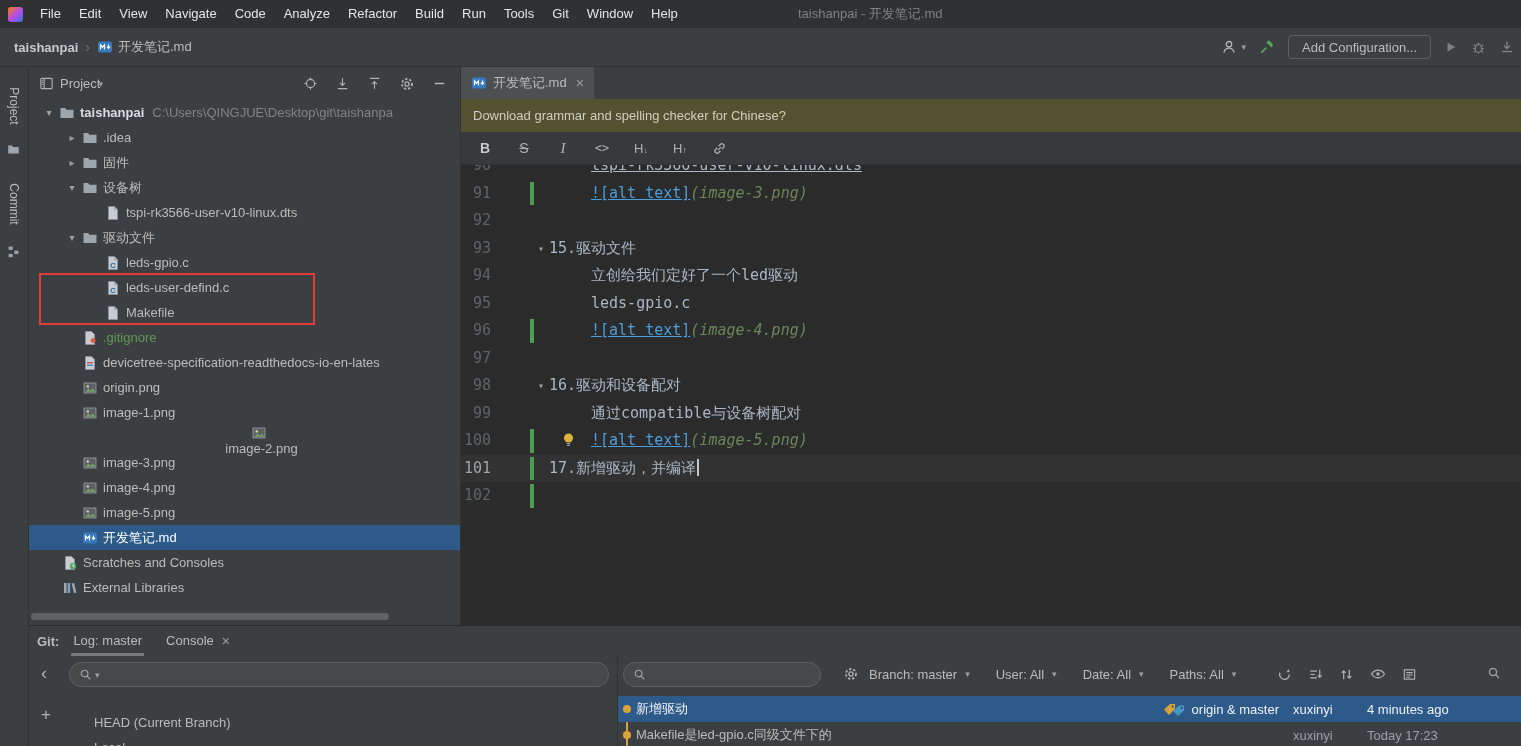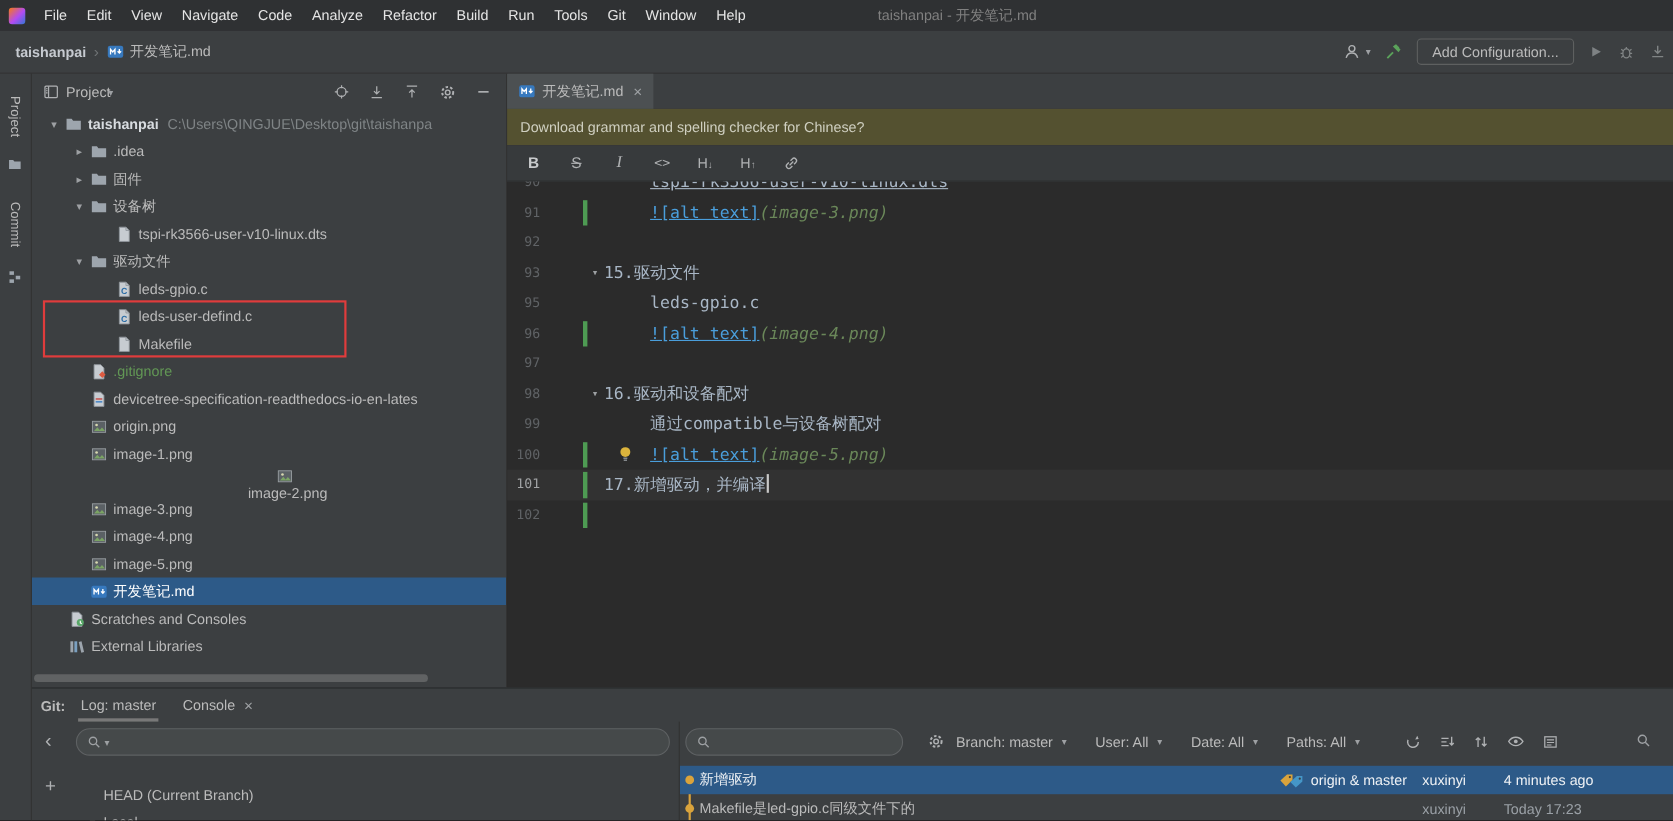--- a/index.html
+++ b/index.html
@@ -62,21 +62,21 @@
   .md-btn { min-width:16px; text-align:center; }
   .g-b { font-weight:bold; font-size:14px; color:#c8cacc; }
   .g-s { text-decoration:line-through; font-size:14px; }
   .g-i { font-style:italic; font-family:"Liberation Serif",serif; font-size:15px; }
   .g-c { font-family:"DejaVu Sans Mono",monospace; font-size:12px; }
   .g-h { font-size:13px; } .g-h small { font-size:9px; }
   #editor-content { position:absolute; top:98px; bottom:0; left:0; right:0; overflow:hidden; }
   #lines { position:absolute; top:-13px; left:0; right:0; font-family:"DejaVu Sans Mono",monospace; font-size:15px; }
   .eline { position:relative; height:27.5px; line-height:27.5px; width:100%; }
   .eline.current { background:#323232; }
-  .eln { position:absolute; left:0; top:0; width:30px; text-align:right; color:#606366; font-size:12px; }
+  .eln { position:absolute; left:0; top:0; width:30px; text-align:right; color:#606366; font-size:15px; }
   .eline.current .eln { color:#a1a3a5; }
   .echange { position:absolute; left:69px; top:2px; bottom:2px; width:4px; background:#4e9b53; }
   .efold { position:absolute; left:77px; top:0; color:#9da0a3; font-size:10px; }
   .ebulb { position:absolute; left:101px; top:5px; }
   .ecode { position:absolute; left:88px; top:0; white-space:pre; color:#a9b7c6; }
   .ecode.ind1 { left:130px; }
   .seg-plain { color:#a9b7c6; }
   .seg-link { color:#4a9edb; text-decoration:underline; }
   .seg-img { color:#6a8759; font-style:italic; }
   .seg-und { color:#a9b7c6; text-decoration:underline; }
@@ -503,20 +503,24 @@
           <div class="eline">
             <span class="eln">92</span>
             <span class="ecode"></span>
           </div>
           <div class="eline">
             <span class="eln">93</span>
             <span class="efold">▾</span>
             <span class="ecode"><span class="seg-plain">15.驱动文件</span></span>
           </div>
           <div class="eline">
+            <span class="eln">94</span>
+            <span class="ecode ind1"><span class="seg-plain">立创给我们定好了一个led驱动</span></span>
+          </div>
+          <div class="eline">
             <span class="eln">95</span>
             <span class="ecode ind1"><span class="seg-plain">leds-gpio.c</span></span>
           </div>
           <div class="eline">
             <span class="eln">96</span>
             <span class="echange"></span>
             <span class="ecode ind1"><span class="seg-link">![alt text]</span><span class="seg-img">(image-4.png)</span></span>
           </div>
           <div class="eline">
             <span class="eln">97</span>

